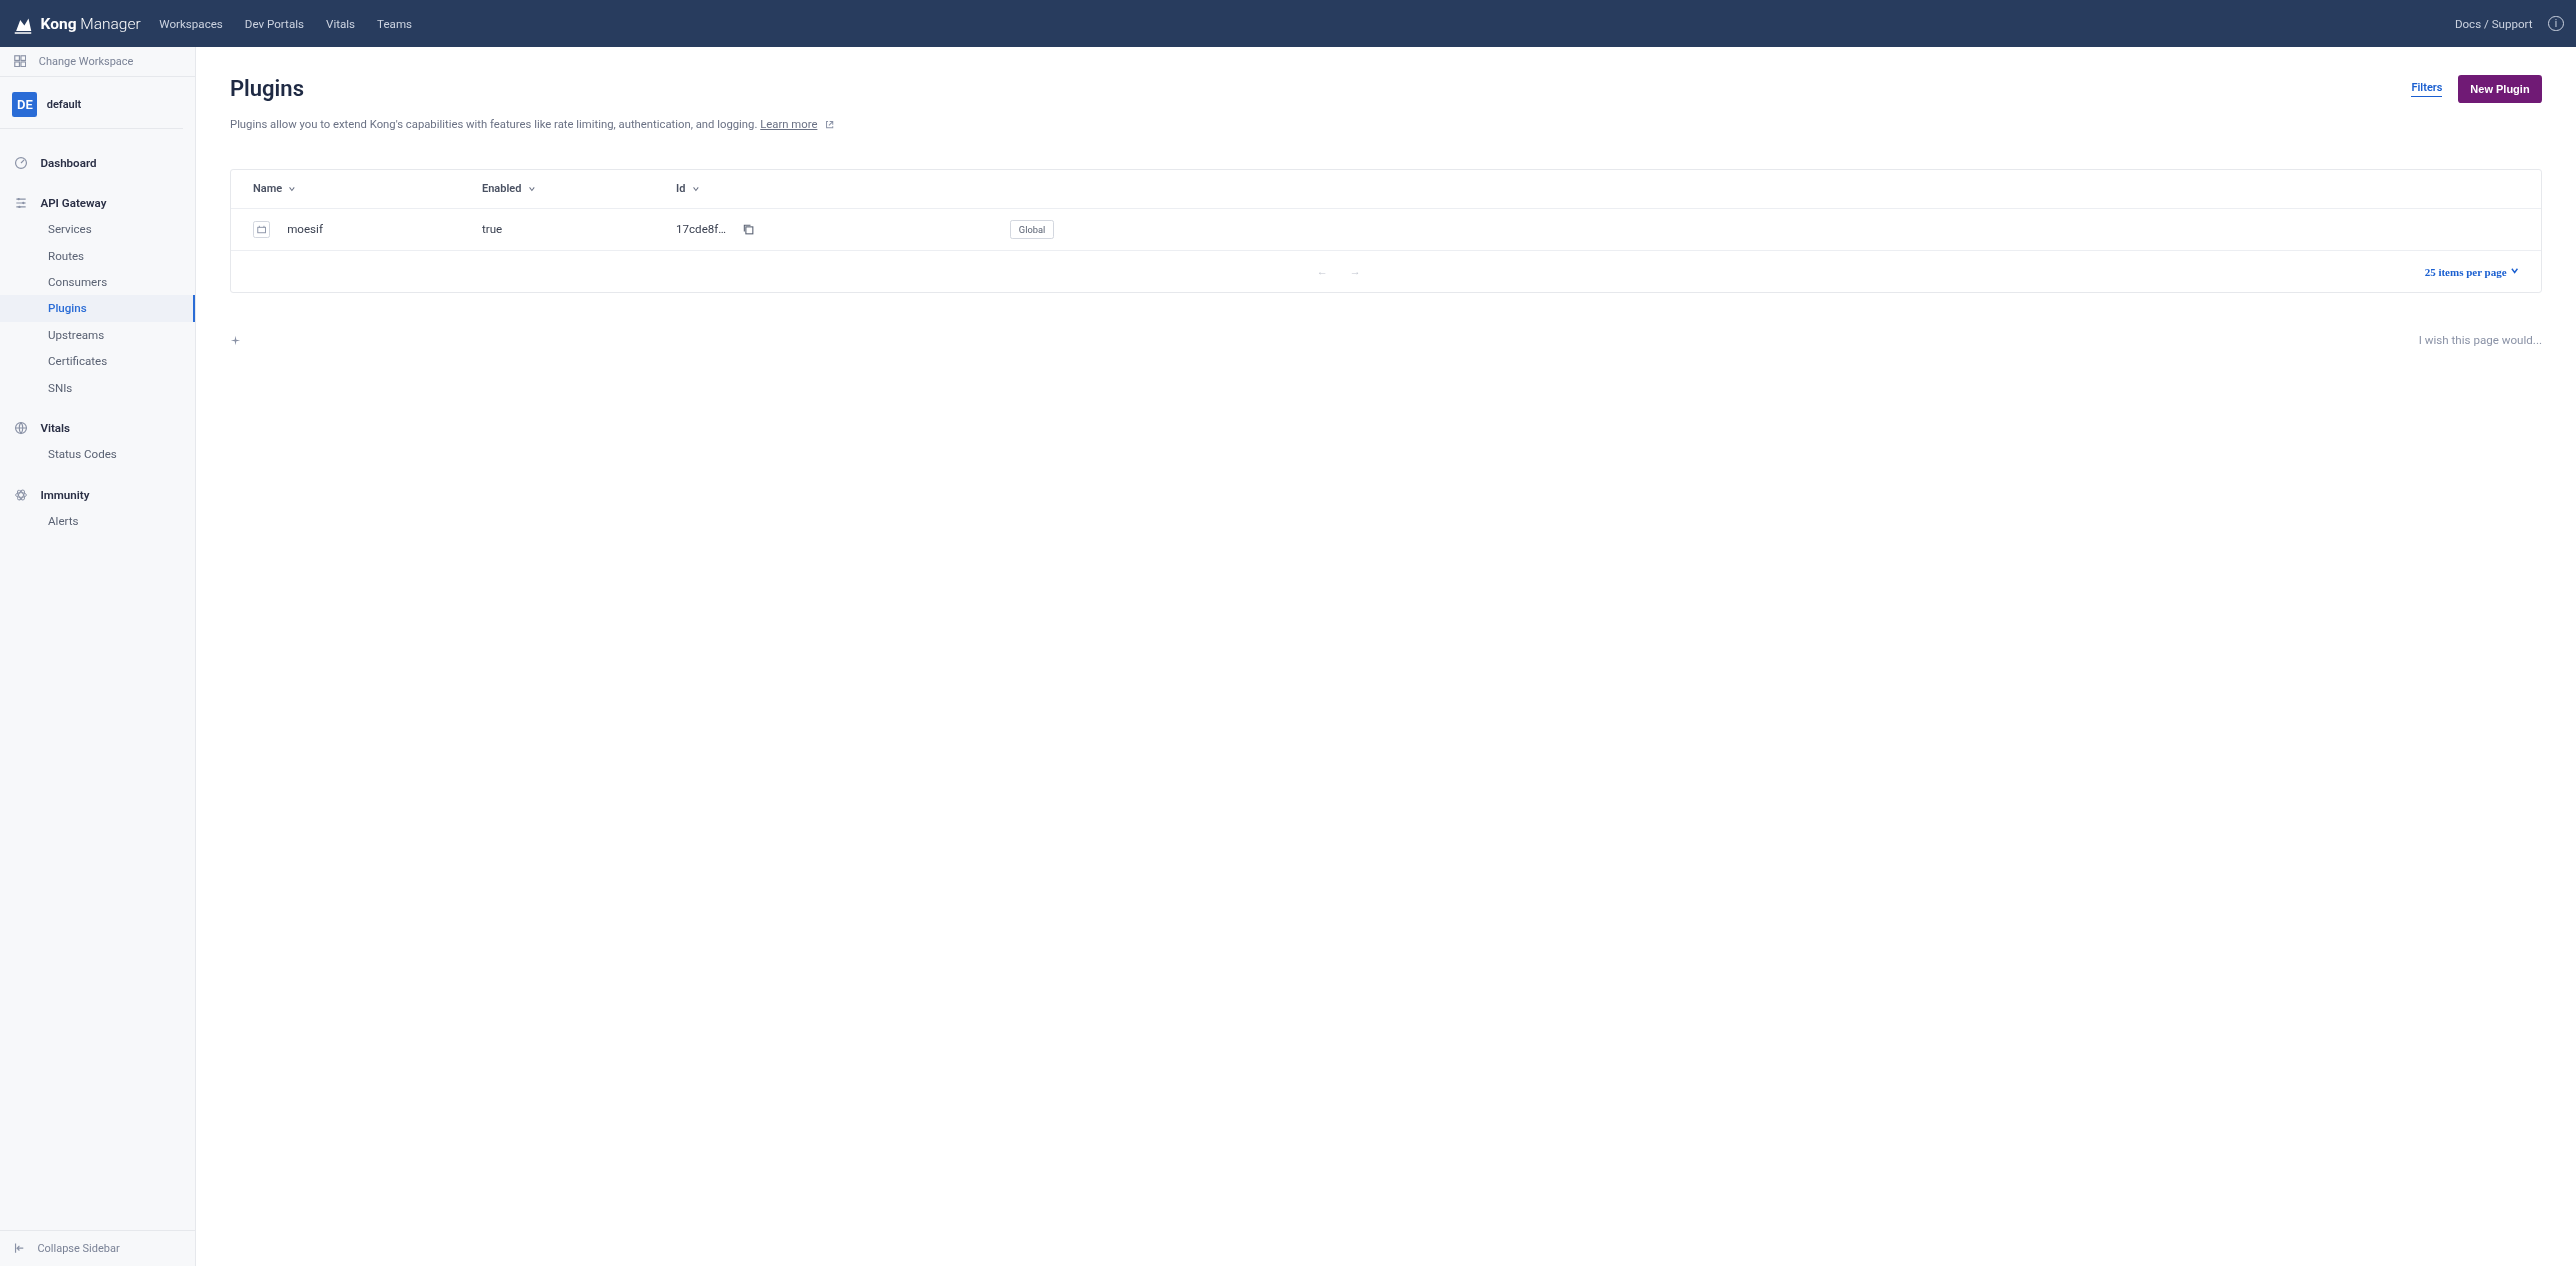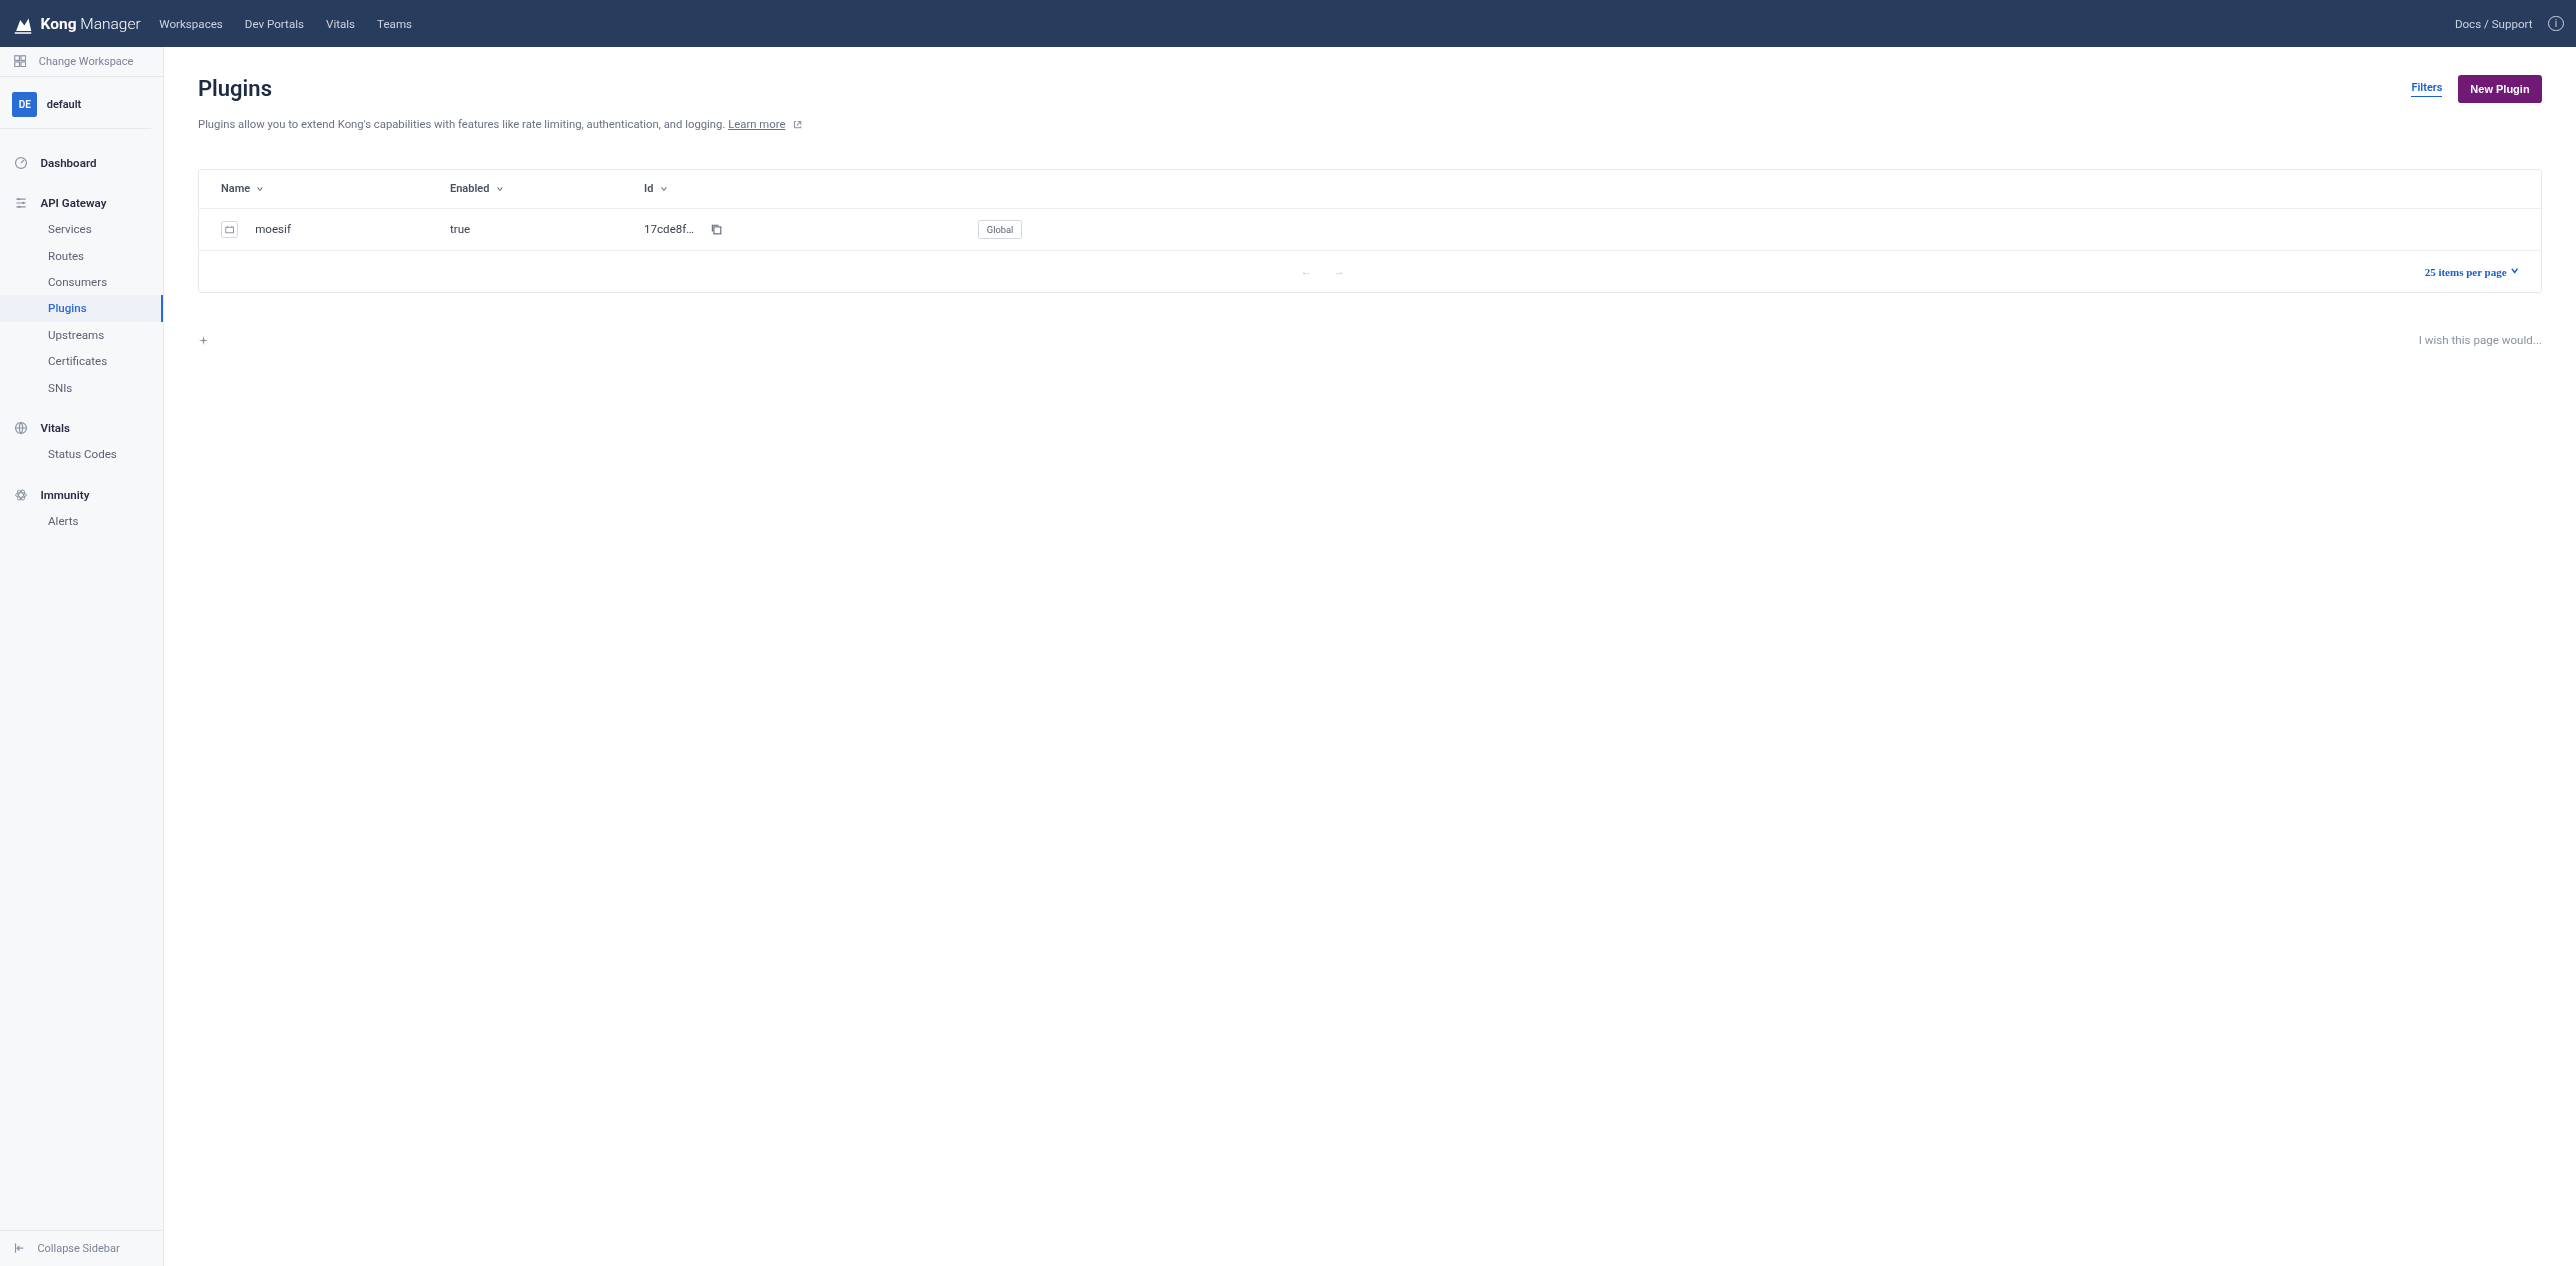--- a/index.html
+++ b/index.html
@@ -11,26 +11,26 @@
 .logo-text { font-size: 15.5px; }
 .logo-text .bold { font-weight: 700; }
 .logo-text .light { font-weight: 300; }
 .topnav { display: flex; gap: 22px; }
 .topnav-item { color: #ccd3e0; cursor: pointer; font-size: 11.6px; }
 .top-right { margin-left: auto; display: flex; align-items: center; gap: 15.5px; }
 .top-right-link { color: #ccd3e0; cursor: pointer; font-size: 11.6px; }
 .info-icon { width: 15.5px; height: 15.5px; border: 1.6px solid #ccd3e0; border-radius: 50%; display: flex; align-items: center; justify-content: center; color: #ccd3e0; font-size: 10px; cursor: pointer; }
 
 .layout { display: flex; height: calc(100vh - 47px); }
-.sidebar { width: 164px; background: #f7f8fa; border-right: 0.8px solid #e6e8ec; display: flex; flex-direction: column; justify-content: center; }
+.sidebar { width: 196px; background: #f7f8fa; border-right: 0.8px solid #e6e8ec; display: flex; flex-direction: column; justify-content: center; }
 .change-ws { height: 29.5px; display: flex; align-items: center; gap: 12.4px; padding: 0 14px; color: #7a8296; font-size: 11px; border-bottom: 0.8px solid #e6e8ec; cursor: pointer; }
 .grid-icon { width: 12.4px; height: 12.4px; }
 .ws-badge-row { display: flex; align-items: center; gap: 9.3px; padding: 11px 12.4px; border-bottom: 0.8px solid #e6e8ec; margin: 0 12.4px 6.2px 0; }
 .ws-badge-row-wrap { padding-top: 4.7px; }
-.ws-badge { width: 25px; height: 25px; background: #2a6cd6; color: #fff; display: flex; align-items: center; justify-content: center; font-size: 10px; font-weight: 600; border-radius: 2.3px; }
+.ws-badge { width: 25px; height: 25px; background: #2a6cd6; color: #fff; display: flex; align-items: center; justify-content: center; font-size: 13px; font-weight: 600; border-radius: 2.3px; }
 .ws-name { font-weight: 600; color: #2a2f45; }
 
 .nav-section { margin-top: 14px; }
 .nav-heading { display: flex; align-items: center; gap: 12.4px; padding: 6.2px 14px; font-weight: 600; color: #2a2f45; font-size: 11.6px; cursor: pointer; }
 .nav-heading .nicon { width: 14px; height: 14px; color: #8a92a6; }
 .nav-item { padding: 6.2px 14px 6.2px 48px; color: #5a6273; cursor: pointer; font-size: 11.6px; }
 .nav-item.active { background: #eef1f7; color: #2a6cd6; border-right: 2.3px solid #2a6cd6; font-weight: 500; }
 
 .collapse { margin-top: auto; display: flex; align-items: center; gap: 11px; padding: 11px 14px; color: #7a8296; cursor: pointer; border-top: 0.8px solid #e6e8ec; font-size: 11px; }
 .collapse-icon { width: 12.4px; height: 12.4px; }

